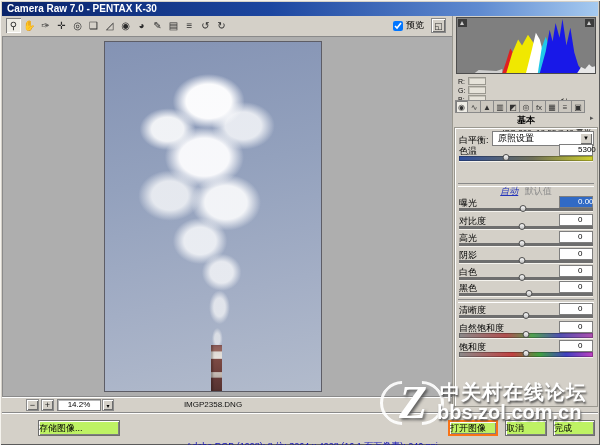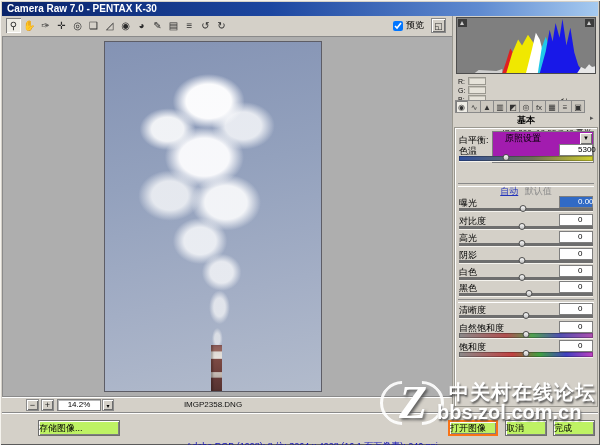--- a/index.html
+++ b/index.html
@@ -63,59 +63,59 @@
   .tab{width:13px;height:13px;font-size:8px;line-height:13px;text-align:center;color:#333;background:#cbc7bf;
        border:1px solid #8a8a8a;border-left:none;box-sizing:border-box;}
   .tab:first-child{border-left:1px solid #8a8a8a;}
   .tab.sel{background:#efede6;box-shadow:inset 1px 1px 0 #7e7e7e;}
   .ptitle{position:absolute;left:454px;top:114px;width:144px;text-align:center;font-size:9px;font-weight:bold;color:#000;}
   .pmenu{position:absolute;left:590px;top:114px;font-size:7px;color:#555;}
   .pbox{position:absolute;left:454px;top:127px;width:144px;height:280px;box-sizing:border-box;
        border:1px solid #9a9890;box-shadow:inset 1px 1px 0 #fff;}
   .wbrow{position:absolute;left:3px;top:3px;right:3px;height:15px;font-size:9px;}
   .wblabel{position:absolute;left:1px;top:3px;}
-  .wbsel{position:absolute;left:34px;top:0;right:0;height:32px;background:#a21caf;border:1px solid #7e7e7e;box-sizing:border-box;
-       font-size:9px;line-height:13px;padding-left:12px;}
+  .wbsel{position:absolute;left:34px;top:0;right:0;height:15px;background:#ffffff;border:1px solid #7e7e7e;box-sizing:border-box;
+       font-size:9px;line-height:13px;padding-left:5px;}
   .dar{position:absolute;right:1px;top:1px;width:12px;height:11px;background:#d4d0c8;text-align:center;line-height:11px;font-size:6px;
        box-shadow:inset 1px 1px 0 #fff, inset -1px -1px 0 #6d6d6d;}
   .srow{position:absolute;left:3px;right:3px;height:18px;font-size:9px;}
   .slabel{position:absolute;left:1px;top:0;color:#000;}
   .sval{position:absolute;right:1px;top:-1px;width:34px;height:12px;background:#fff;border:1px solid #7e7e7e;box-sizing:border-box;
        font-size:8px;line-height:10px;padding-left:18px;}
   .sval.hl{background:#316ac5;color:#fff;}
   .strack{position:absolute;left:1px;right:1px;top:11px;height:3px;background:#6e6e6e;box-shadow:0 1px 0 #f5f3ee;}
   .strack.grad{height:5px;box-shadow:inset 0 0 0 1px rgba(0,0,0,.25), 0 1px 0 #f5f3ee;}
   .strack.temp{background:linear-gradient(90deg,#2f4f9e,#6e6f58 55%,#cfd02c);}
   .strack.tint{background:linear-gradient(90deg,#2f9e3a,#6e6e6e 50%,#c23ac2);}
   .strack.vib{background:linear-gradient(90deg,#8a8a8a,#b05050 35%,#50a050 55%,#5050b0 75%,#b050b0);}
   .strack.sat{background:linear-gradient(90deg,#8a8a8a,#c04040 40%,#40a040 60%,#4040c0 80%,#c040c0);}
   .thumb{position:absolute;top:-3px;width:7px;height:7px;border-radius:50%;
        background:linear-gradient(180deg,#fafafa,#bdbdbd);border:1px solid #4d4d4d;box-sizing:border-box;transform:translateX(-50%);}
   .strack.grad .thumb{top:-2px;}
   .hr{position:absolute;left:3px;right:3px;height:2px;border-top:1px solid #8a8a8a;border-bottom:1px solid #fff;}
   .linksrow{position:absolute;left:0;right:0;top:57px;text-align:center;font-size:9px;}
-  .autolink{color:#2233bb;text-decoration:underline;margin-right:4px;}
+  .autolink{color:#2233bb;text-decoration:underline;margin-right:4px;font-style:italic;}
   .deflink{color:#8a8a8a;}
   
   .footer{position:absolute;left:2px;top:412px;right:2px;height:31px;background:#d4d0c8;
        border-top:1px solid #8a8a8a;box-shadow:inset 0 1px 0 #fff;}
   .btn{position:absolute;height:16px;background:#bef264;border:1px solid #6d6d6d;box-sizing:border-box;
        box-shadow:inset 1px 1px 0 #fff, inset -1px -1px 0 #808080;text-align:left;font-size:9px;line-height:14px;color:#000;}
   .btn.deflt{border:2px solid #f97316;line-height:12px;}
   .wflink{position:absolute;left:168px;top:9px;width:284px;text-align:center;font-size:9px;color:#1111bb;text-decoration:underline;margin-top:18px;}
   
   .wm{position:absolute;left:0;top:0;width:600px;height:445px;pointer-events:none;}
   .wmlogo{position:absolute;left:388px;top:376px;width:50px;height:54px;color:#fff;
        font:italic bold 46px "Liberation Serif",serif;line-height:54px;text-align:center;
        text-shadow:2px 2px 3px rgba(80,80,80,.85);}
   .arc{position:absolute;width:44px;height:44px;top:5px;border:3px solid rgba(255,255,255,.9);border-radius:50%;box-sizing:border-box;}
   .arcL{left:-8px;border-top-color:transparent;border-right-color:transparent;transform:rotate(45deg);}
   .arcR{left:12px;border-bottom-color:transparent;border-left-color:transparent;transform:rotate(45deg);}
   .wmt1{position:absolute;left:440px;top:379px;font-size:20px;font-weight:bold;color:#fff;letter-spacing:1px;
-       text-shadow:1px 2px 2px rgba(70,70,70,.9);margin-left:9px;}
+       text-shadow:1px 2px 2px rgba(70,70,70,.9);}
   .wmt2{position:absolute;left:437px;top:401px;font-size:20px;font-weight:bold;color:#fff;
        text-shadow:1px 2px 2px rgba(70,70,70,.9);}
 </style>
 </head>
 <body>
 
 <div id="win">
 
   <div class="titlebar">
     <span>Camera Raw 7.0 - PENTAX K-30</span>

